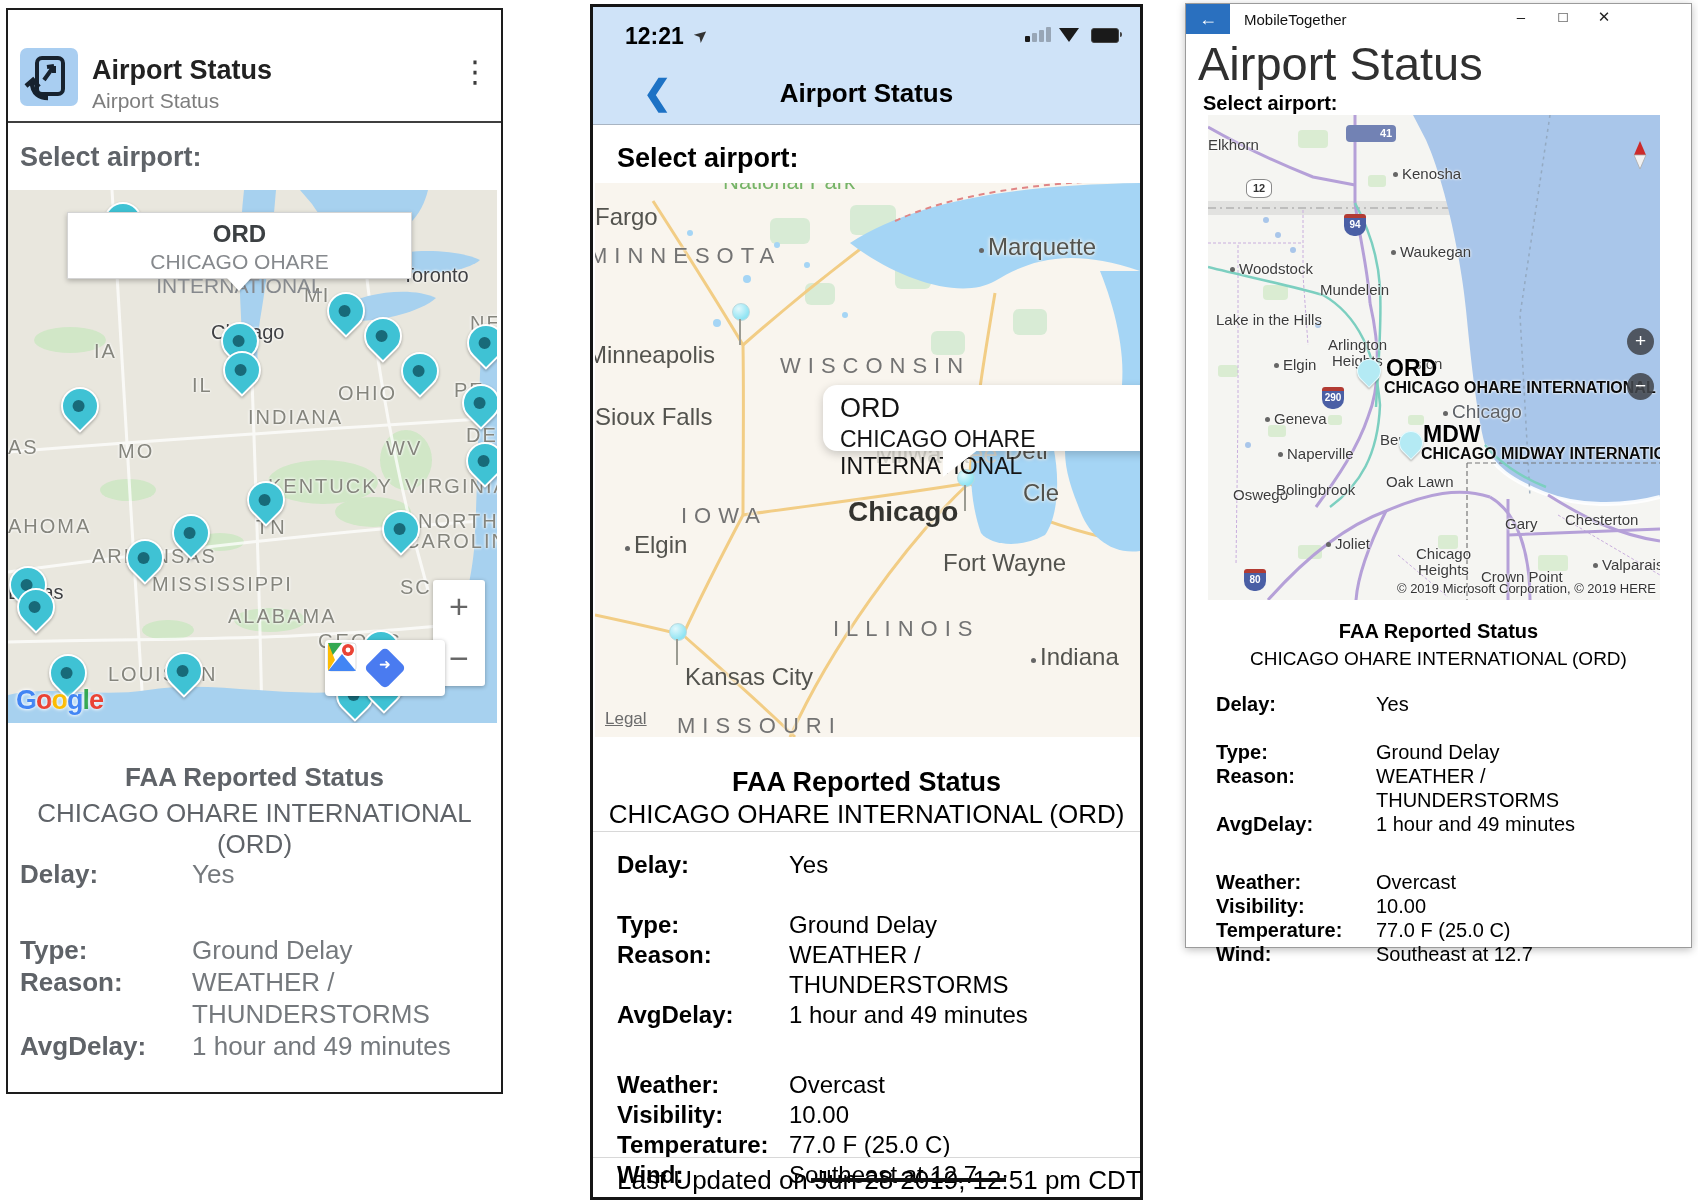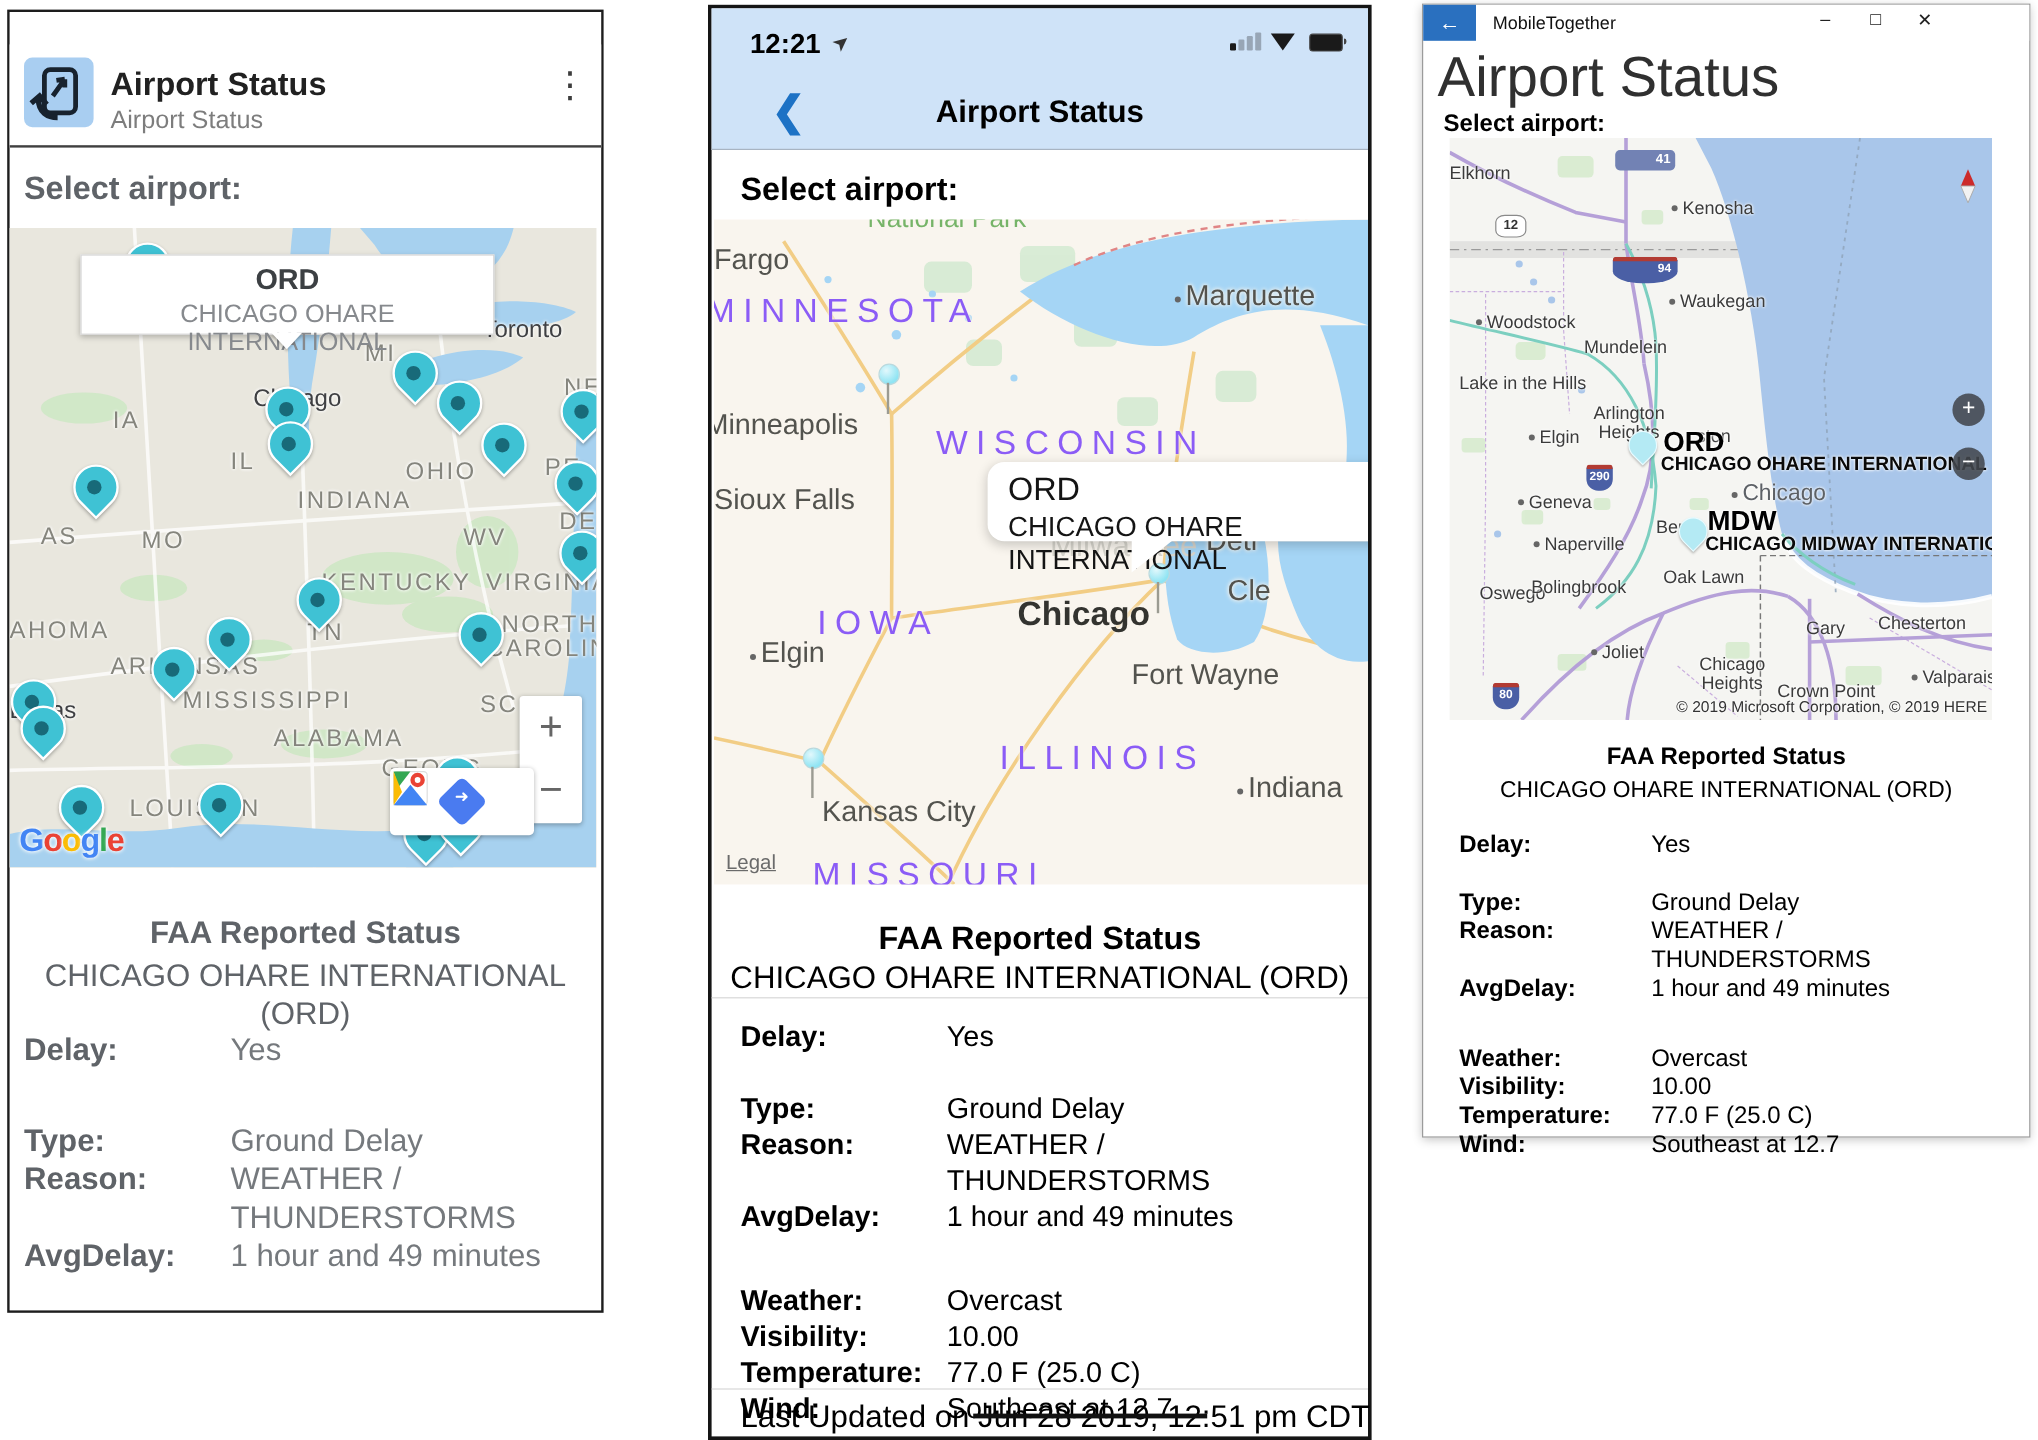--- a/index.html
+++ b/index.html
@@ -68,21 +68,21 @@
   .isig i:nth-child(1){height:6px;background:#1a1a1a;}
   .isig i:nth-child(2){height:9px;}.isig i:nth-child(3){height:12px;}.isig i:nth-child(4){height:15px;}
   .iwifi{position:absolute;left:466px;top:21px;width:0;height:0;border-left:10px solid transparent;border-right:10px solid transparent;border-top:14px solid #1a1a1a;}
   .ibatt{position:absolute;left:498px;top:21px;width:26px;height:13px;border:1px solid #444;border-radius:3px;background:#1a1a1a;}
   .ibatt::after{content:'';position:absolute;right:-4px;top:3px;width:2px;height:5px;background:#444;border-radius:0 2px 2px 0;}
   #ios-nav{left:0;top:53px;width:100%;height:64px;background:#cfe3f8;border-bottom:1px solid #a8b4c2;}
   #ios-back{left:50px;top:12px;font-size:34px;font-weight:bold;color:#1d72c5;cursor:pointer;}
   #ios-navtitle{left:0;top:18px;width:100%;text-align:center;font-size:26px;font-weight:bold;color:#000;}
   #ios-select{left:24px;top:136px;font-size:27px;font-weight:bold;color:#000;}
   #ios-map{left:2px;top:176px;width:545px;height:554px;background:#f9f5ee;}
-  .st2{color:#8b5cf6;font-size:28px;letter-spacing:7px;text-shadow:0 0 3px #f9f5ee,0 0 3px #f9f5ee;}
+  .st2{color:#737373;font-size:22px;letter-spacing:7px;text-shadow:0 0 3px #f9f5ee,0 0 3px #f9f5ee;}
   .ct2{color:#53534e;font-size:24px;text-shadow:0 0 3px #f9f5ee,0 0 4px #f9f5ee;}
   .ctb{color:#33332f;font-size:28px;font-weight:bold;text-shadow:0 0 3px #f9f5ee,0 0 4px #f9f5ee;}
   .ghost{color:#d6d4cc;font-size:26px;z-index:1;}
   .pk{color:#76b468;font-size:22px;}
   .legal{color:#6b6b6b;font-size:17px;text-decoration:underline;cursor:pointer;}
   .ipin{position:absolute;width:16px;height:16px;border-radius:50%;background:radial-gradient(circle at 35% 30%,#e2f8fc,#8fe4f3 70%);border:1px solid #b9d9de;margin-left:-8px;margin-top:-8px;z-index:3;}
   .ipin::after{content:'';position:absolute;left:6px;top:15px;width:2px;height:26px;background:#9b9b92;}
   #ios-tip{left:228px;top:202px;width:345px;height:66px;background:#fff;border-radius:14px;box-shadow:0 3px 10px rgba(0,0,0,.2);z-index:4;}
   #ios-tip .tc{display:block;margin:8px 0 0 17px;font-size:27px;color:#141414;}
   #ios-tip .tn{display:block;margin:2px 0 0 17px;font-size:23px;color:#141414;}
@@ -205,21 +205,21 @@
           <circle cx="23" cy="10" r="6" fill="#EA4335"></circle>
           <circle cx="23" cy="10" r="2.4" fill="#fff"></circle>
         </svg>
       </div>
     <span class="ml st" style="left: 86px; top: 150px;">IA</span>
         <span class="ml st" style="left: 184px; top: 184px;">IL</span>
         <span class="ml st" style="left: 296px; top: 94px;">MI</span>
         <span class="ml st" style="left: 330px; top: 192px;">OHIO</span>
         <span class="ml st" style="left: 240px; top: 216px;">INDIANA</span>
         <span class="ml st" style="left: 110px; top: 250px;">MO</span>
-        <span class="ml st" style="left: 0px; top: 246px; margin-left: 26px;">AS</span>
+        <span class="ml st" style="left: 0px; top: 246px;">AS</span>
         <span class="ml st" style="left: 378px; top: 247px;">WV</span>
         <span class="ml st" style="left: 260px; top: 285px;">KENTUCKY</span>
         <span class="ml st" style="left: 397px; top: 285px;">VIRGINIA</span>
         <span class="ml st" style="left: 248px; top: 326px;">TN</span>
         <span class="ml st" style="left: 410px; top: 320px;">NORTH</span>
         <span class="ml st" style="left: 397px; top: 340px;">CAROLINA</span>
         <span class="ml st" style="left: 0px; top: 325px;">AHOMA</span>
         <span class="ml st" style="left: 84px; top: 355px;">ARKANSAS</span>
         <span class="ml st" style="left: 144px; top: 383px;">MISSISSIPPI</span>
         <span class="ml st" style="left: 392px; top: 386px;">SC</span>
@@ -521,21 +521,21 @@
         <span class="ml w" style="left: 208px; top: 430px;">Chicago</span>
         <span class="ml w" style="left: 210px; top: 446px;">Heights</span>
         <span class="ml w" style="left: 273px; top: 453px;">Crown Point</span>
         <span class="ml w" style="left: 297px; top: 400px;">Gary</span>
         <span class="ml w" style="left: 357px; top: 396px;">Chesterton</span>
         <span class="ml w dt" style="left: 385px; top: 441px;">Valparaiso</span>
         <div class="wpin" style="left: 161px; top: 273px;"></div>
         <div class="wpin" style="left: 203px; top: 345px;"></div>
         <div class="shield sh-us" style="left: 38px; top: 64px;">12</div>
         <div class="shield sh-hw" style="left: 138px; top: 10px; padding-left: 30px;">41</div>
-        <div class="shield sh-int" style="left: 136px; top: 99px; padding-left: 32px;">94</div>
+        <div class="shield sh-int" style="left: 136px; top: 99px;">94</div>
         <div class="shield sh-int" style="left: 114px; top: 272px;">290</div>
         <div class="shield sh-int" style="left: 36px; top: 454px;">80</div>
       </div>
 
     <div id="win-faa-head" class="abs">FAA Reported Status</div>
     <div id="win-faa-air" class="abs">CHICAGO OHARE INTERNATIONAL (ORD)</div>
     <div id="win-rows" class="abs">
         <div class="rgroup">
           <div class="frow">
             <span class="fl">Delay:</span>

